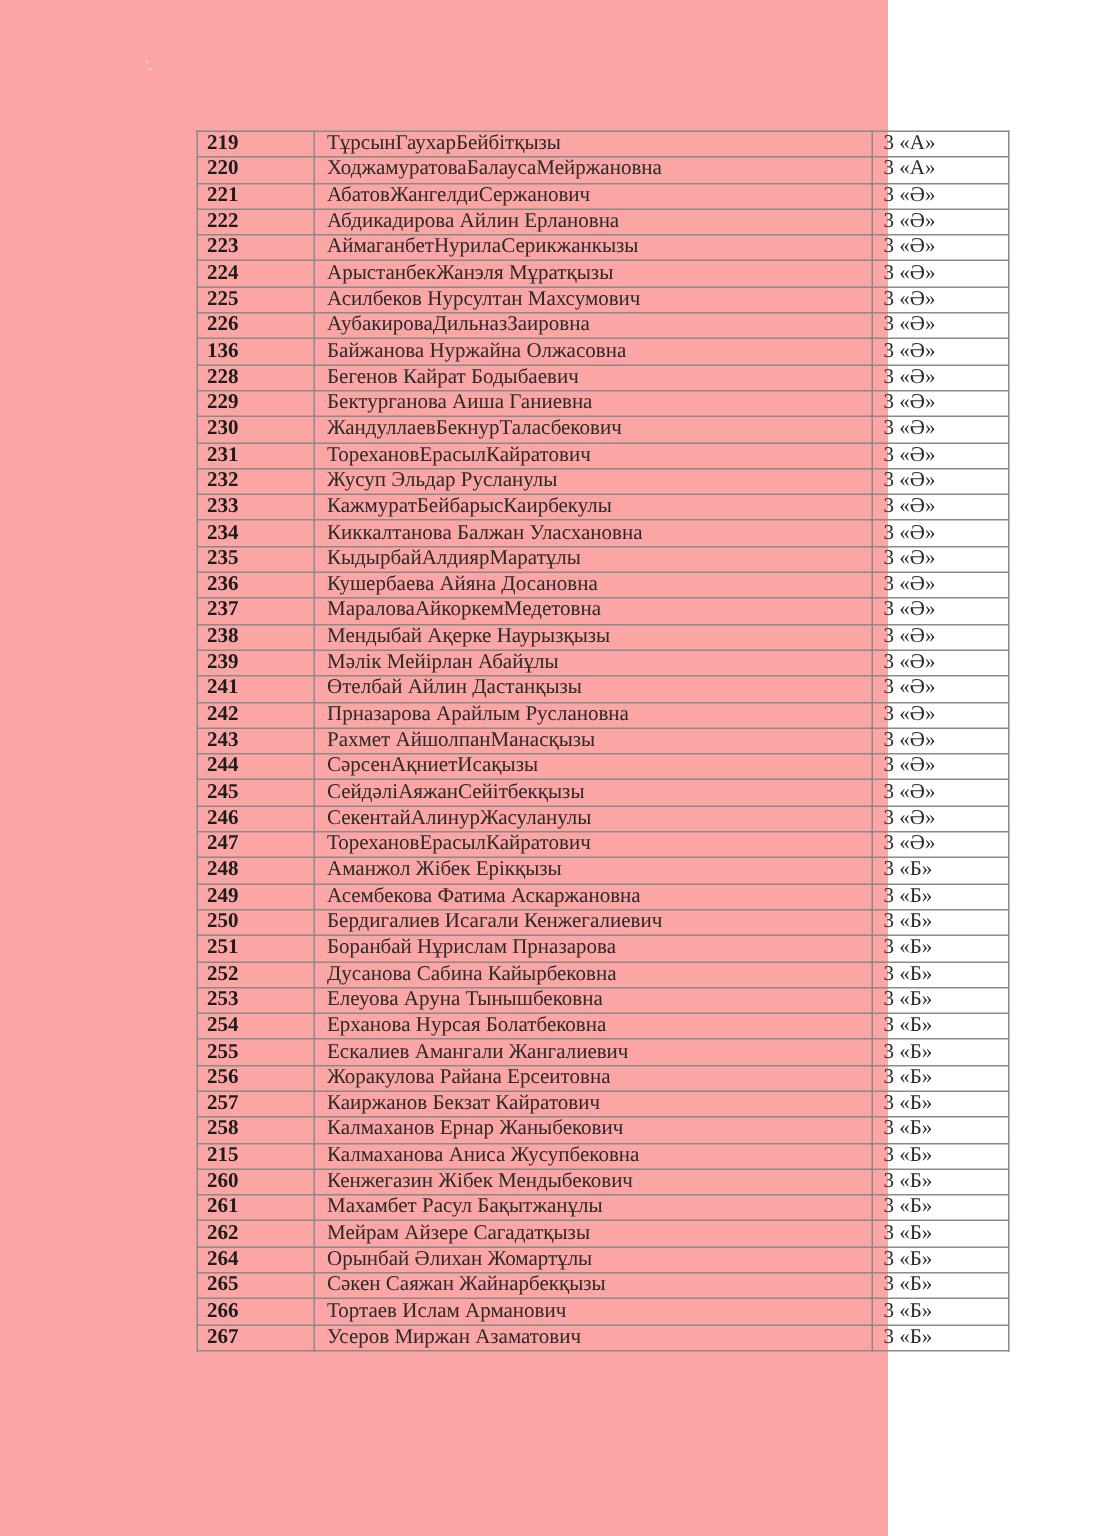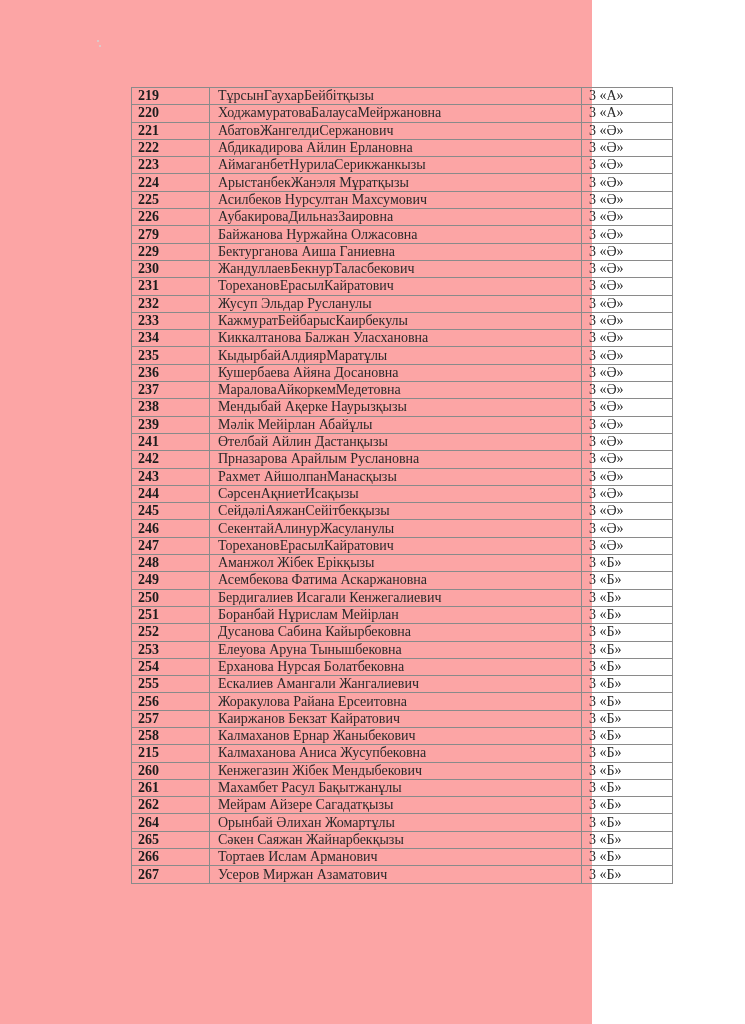--- a/index.html
+++ b/index.html
@@ -62,22 +62,27 @@
           <td class="num">225</td>
           <td class="name">Асилбеков Нурсултан Махсумович</td>
           <td class="cls">3 «Ә»</td>
         </tr>
         <tr>
           <td class="num">226</td>
           <td class="name">АубакироваДильназЗаировна</td>
           <td class="cls">3 «Ә»</td>
         </tr>
         <tr>
-          <td class="num">279</td>
+          <td class="num">136</td>
           <td class="name">Байжанова Нуржайна Олжасовна</td>
+          <td class="cls">3 «Ә»</td>
+        </tr>
+        <tr>
+          <td class="num">228</td>
+          <td class="name">Бегенов Кайрат Бодыбаевич</td>
           <td class="cls">3 «Ә»</td>
         </tr>
         <tr>
           <td class="num">229</td>
           <td class="name">Бектурганова Аиша Ганиевна</td>
           <td class="cls">3 «Ә»</td>
         </tr>
         <tr>
           <td class="num">230</td>
           <td class="name">ЖандуллаевБекнурТаласбекович</td>
@@ -173,21 +178,21 @@
           <td class="name">Асембекова Фатима Аскаржановна</td>
           <td class="cls">3 «Б»</td>
         </tr>
         <tr>
           <td class="num">250</td>
           <td class="name">Бердигалиев Исагали Кенжегалиевич</td>
           <td class="cls">3 «Б»</td>
         </tr>
         <tr>
           <td class="num">251</td>
-          <td class="name">Боранбай Нұрислам Мейірлан</td>
+          <td class="name">Боранбай Нұрислам Прназарова</td>
           <td class="cls">3 «Б»</td>
         </tr>
         <tr>
           <td class="num">252</td>
           <td class="name">Дусанова Сабина Кайырбековна</td>
           <td class="cls">3 «Б»</td>
         </tr>
         <tr>
           <td class="num">253</td>
           <td class="name">Елеуова Аруна Тынышбековна</td>

